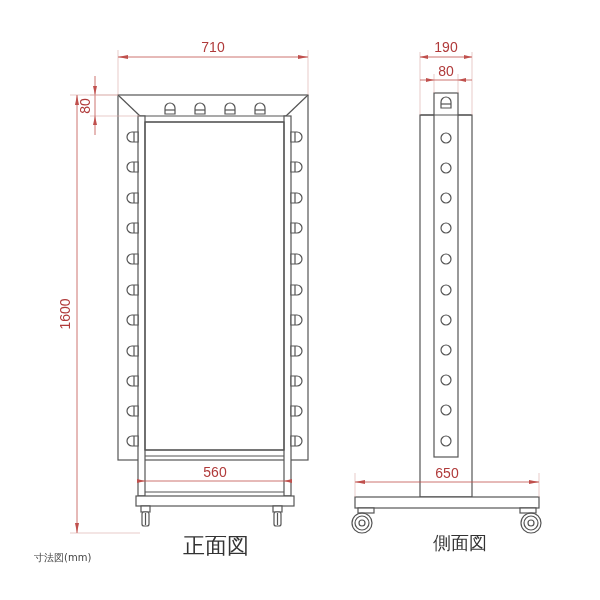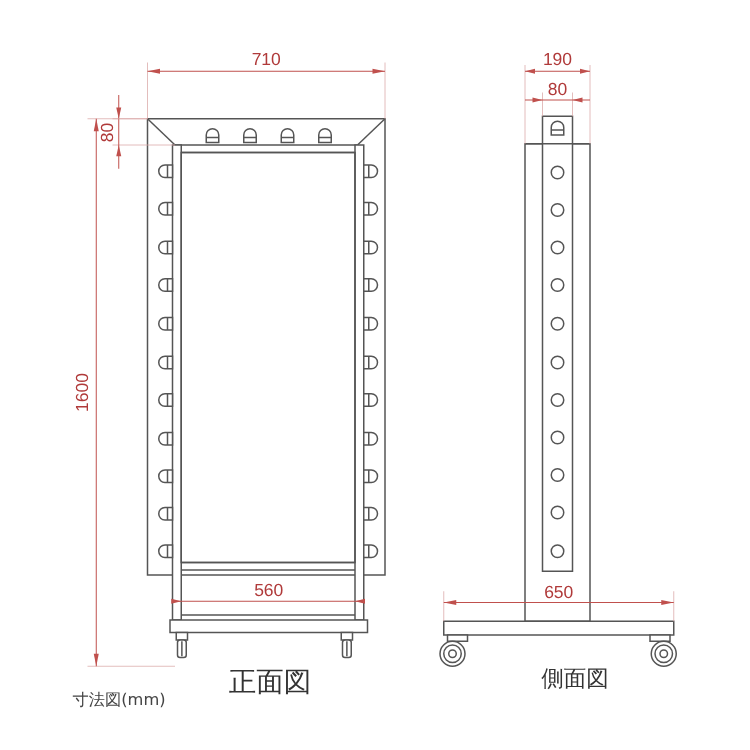--- a/index.html
+++ b/index.html
@@ -263,13 +263,13 @@
       <line class="dim" x1="355" y1="482" x2="539" y2="482"></line>
       <polygon class="arrow" points="355,482 365,480 365,484"></polygon>
       <polygon class="arrow" points="539,482 529,480 529,484"></polygon>
       <text class="dimtxt" x="447" y="478" text-anchor="middle">650</text>
     </g>
   </g>
 </svg>
 
 <div class="label" style="left:183px; top:531px; font-size:22px;">正面図</div>
 <div class="label" style="left:433px; top:531px; font-size:18px;">側面図</div>
-<div class="label" style="left:34px; top:551px; font-size:13px; color:#444;margin-left:24px;">寸法図(mm)</div>
+<div class="label" style="left:34px; top:551px; font-size:10px; color:#444;">寸法図(mm)</div>
 
 </body></html>

